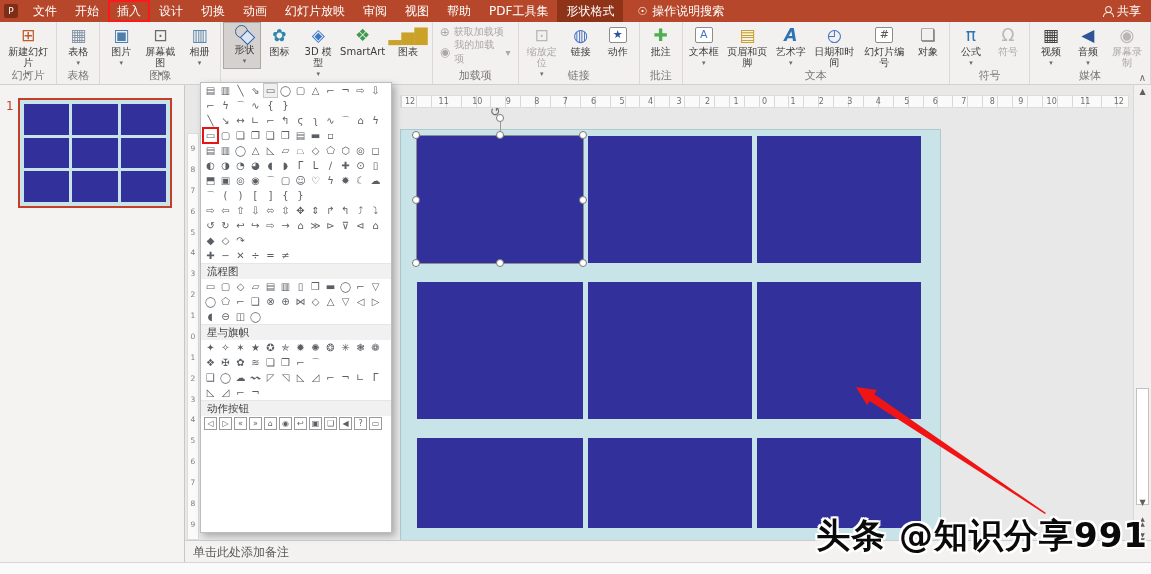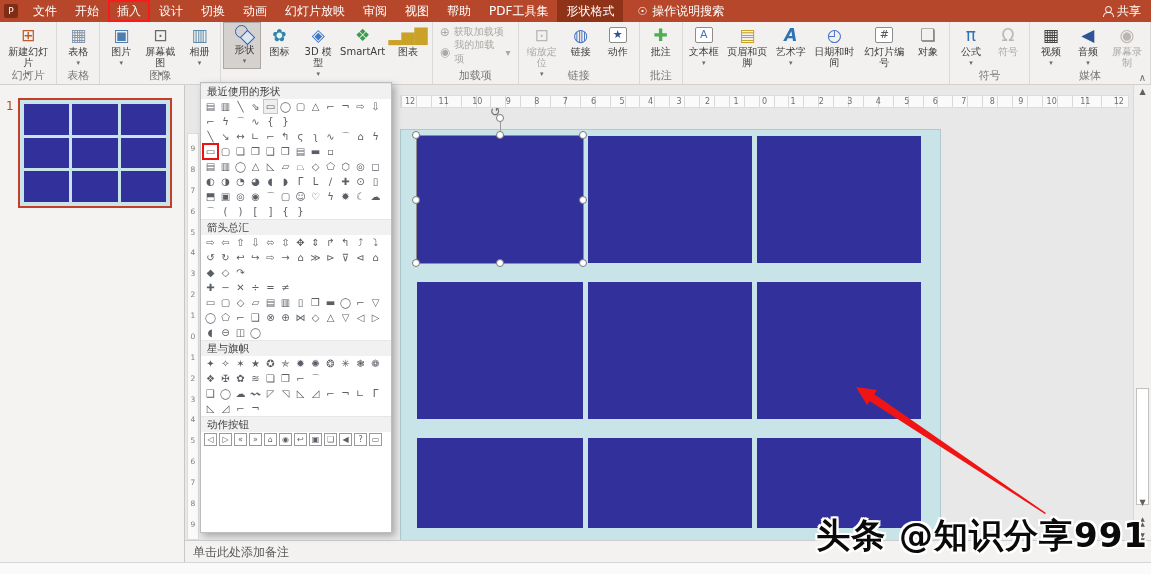--- a/index.html
+++ b/index.html
@@ -292,20 +292,21 @@
         </div>
         <div class="rbtn">
           <span class="ricon boxicon" style="color: rgb(85, 85, 85);">#</span>
           <span>幻灯片编号</span>
         </div>
         <div class="rbtn">
           <span class="ricon" style="color: rgb(119, 119, 119);">❏</span>
           <span>对象</span>
         </div>
       </div>
+      <div class="glabel">文本</div>
     </div>
     <div class="rgroup">
       <div class="rbtns">
         <div class="rbtn">
           <span class="ricon" style="color: rgb(46, 116, 181);">π</span>
           <span>公式</span>
           <span class="rarrow">▾</span>
         </div>
         <div class="rbtn disabled">
           <span class="ricon">Ω</span>
@@ -420,21 +421,20 @@
     <div class="cell" style="background: rgb(50, 49, 155);"></div>
     <div class="cell" style="background: rgb(50, 49, 155);"></div>
     <div class="cell" style="background: rgb(50, 49, 155);"></div>
     <div class="cell" style="background: rgb(50, 49, 155);"></div>
     <div class="cell" style="background: rgb(50, 49, 155);"></div>
     <div class="cell" style="background: rgb(50, 49, 155);"></div>
     <div class="cell" style="background: rgb(50, 49, 155);"></div>
   </div>
 
 <div class="shapes-menu" id="shapes-menu">
-    <div class="sec-title">最近使用的形状</div>
     <div class="srow">
       <span class="sicon">▤</span>
       <span class="sicon">▥</span>
       <span class="sicon">╲</span>
       <span class="sicon">⇘</span>
       <span class="sicon soft">▭</span>
       <span class="sicon">◯</span>
       <span class="sicon">▢</span>
       <span class="sicon">△</span>
       <span class="sicon">⌐</span>
@@ -519,21 +519,20 @@
     </div>
     <div class="srow">
       <span class="sicon">⌒</span>
       <span class="sicon">(</span>
       <span class="sicon">)</span>
       <span class="sicon">[</span>
       <span class="sicon">]</span>
       <span class="sicon">{</span>
       <span class="sicon">}</span>
     </div>
-    <div class="sec-title">箭头总汇</div>
     <div class="srow">
       <span class="sicon">⇨</span>
       <span class="sicon">⇦</span>
       <span class="sicon">⇧</span>
       <span class="sicon">⇩</span>
       <span class="sicon">⬄</span>
       <span class="sicon">⇳</span>
       <span class="sicon">✥</span>
       <span class="sicon">⇕</span>
       <span class="sicon">↱</span>
@@ -561,20 +560,21 @@
       <span class="sicon">↷</span>
     </div>
     <div class="srow">
       <span class="sicon">✚</span>
       <span class="sicon">−</span>
       <span class="sicon">✕</span>
       <span class="sicon">÷</span>
       <span class="sicon">=</span>
       <span class="sicon">≠</span>
     </div>
+    <div class="sec-title">流程图</div>
     <div class="srow">
       <span class="sicon">▭</span>
       <span class="sicon">▢</span>
       <span class="sicon">◇</span>
       <span class="sicon">▱</span>
       <span class="sicon">▤</span>
       <span class="sicon">▥</span>
       <span class="sicon">▯</span>
       <span class="sicon">❒</span>
       <span class="sicon">▬</span>

